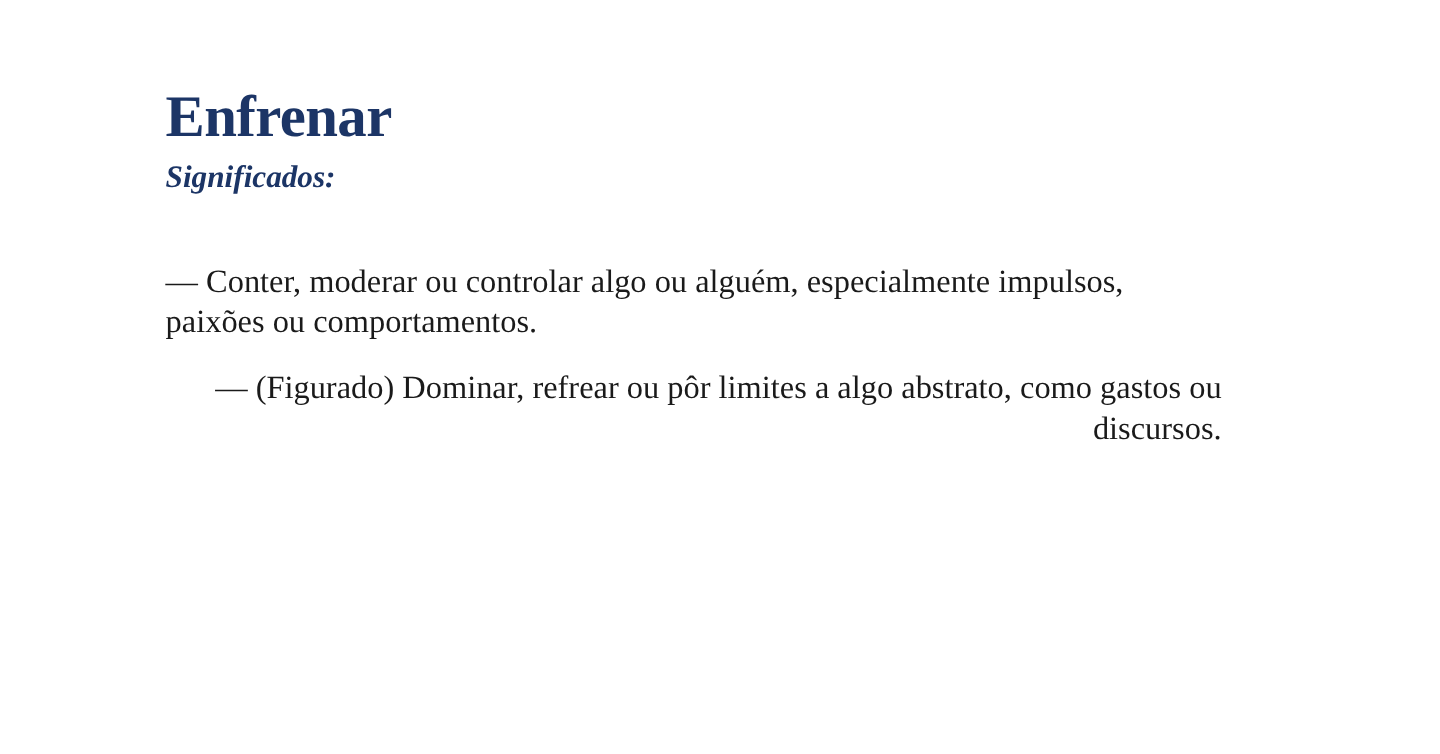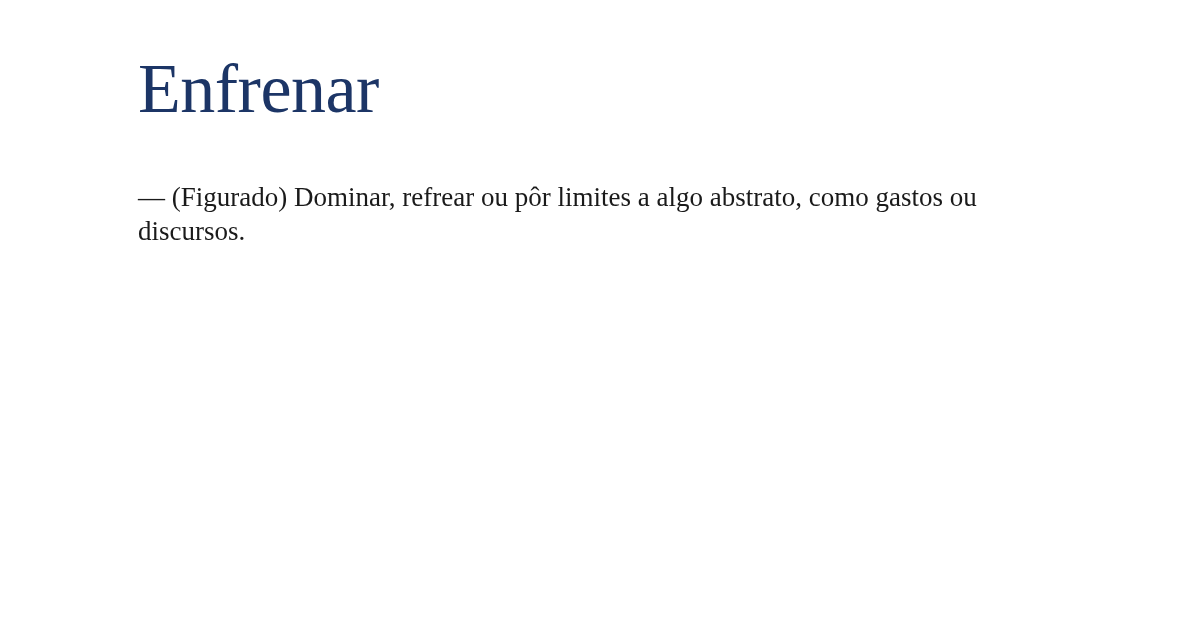--- a/index.html
+++ b/index.html
@@ -27,27 +27,27 @@
   .content {
     position: absolute;
     left: 138px;
     top: 0;
     width: 900px;
   }
 
   
   .word-title {
     font-family: "Liberation Serif", "DejaVu Serif", serif;
-    font-size: 70px;
-    font-weight: 400;
+    font-size: 49px;
+    font-weight: 700;
     color: #1c3566;
     line-height: 1.0;
     letter-spacing: -0.5px;
     margin: 0;
-    padding-top: 54px;
+    padding-top: 72px;
   }
 
   
   .meanings-label {
     font-family: "Liberation Serif", "DejaVu Serif", serif;
     font-size: 26px;
     font-weight: 700;
     font-style: italic;
     color: #1c3566;
     line-height: 1.0;
@@ -68,20 +68,21 @@
     font-size: 27px;
     font-weight: 400;
     color: #1a1a1a;
     line-height: 34px;
     margin: 0 0 21px 0;
     max-width: 880px;
     text-indent: 0;
   }
   .definition-item:last-child {
     margin-bottom: 0;
+    text-align: right;
   }
 
   
   .source {
     position: absolute;
     left: 138px;
     top: 534px;
     font-family: "Liberation Serif", "DejaVu Serif", serif;
     font-size: 21px;
     font-weight: 700;
@@ -94,21 +95,23 @@
 </style>
 </head>
 <body>
 
 <div class="card">
 
   <div class="content">
 
     <h1 class="word-title">Enfrenar</h1>
 
+    <h2 class="meanings-label">Significados:</h2>
 
     <ul class="definitions">
+      <li class="definition-item">— Conter, moderar ou controlar algo ou alguém, especialmente impulsos, paixões ou comportamentos.</li>
       <li class="definition-item">— (Figurado) Dominar, refrear ou pôr limites a algo abstrato, como gastos ou discursos.</li>
     </ul>
 
   </div>
 
 
 </div>
 
 </body></html>

